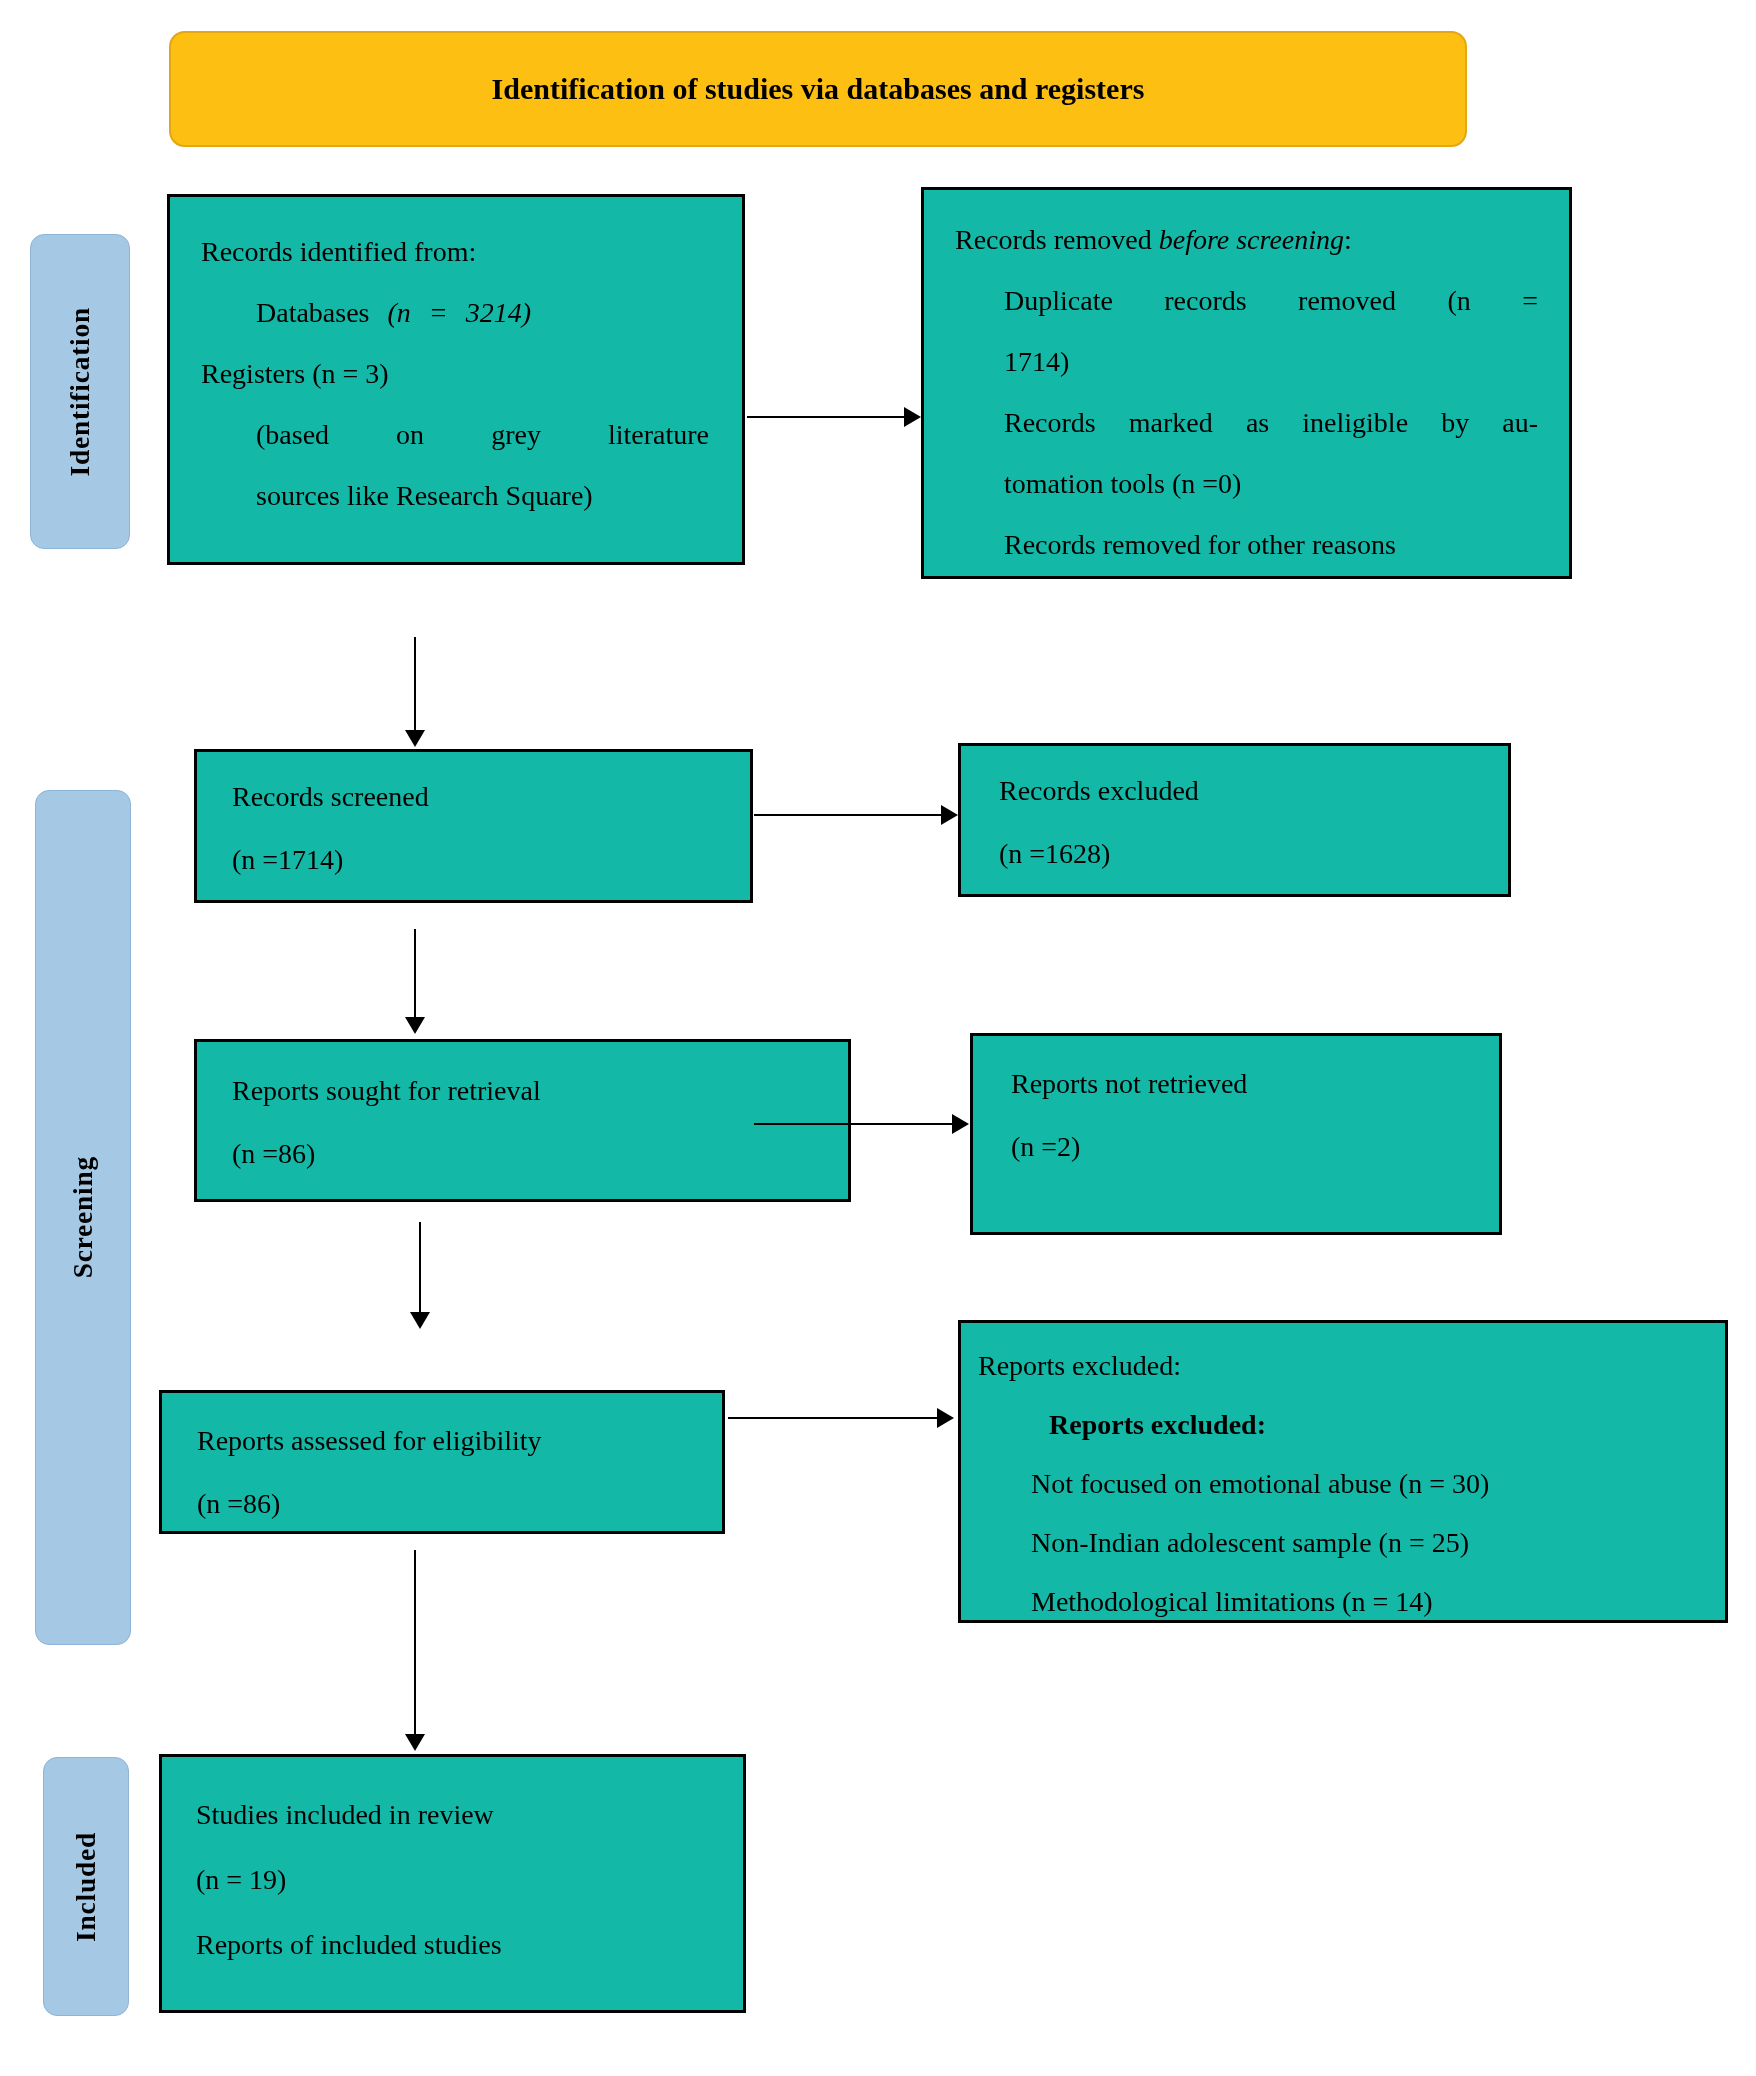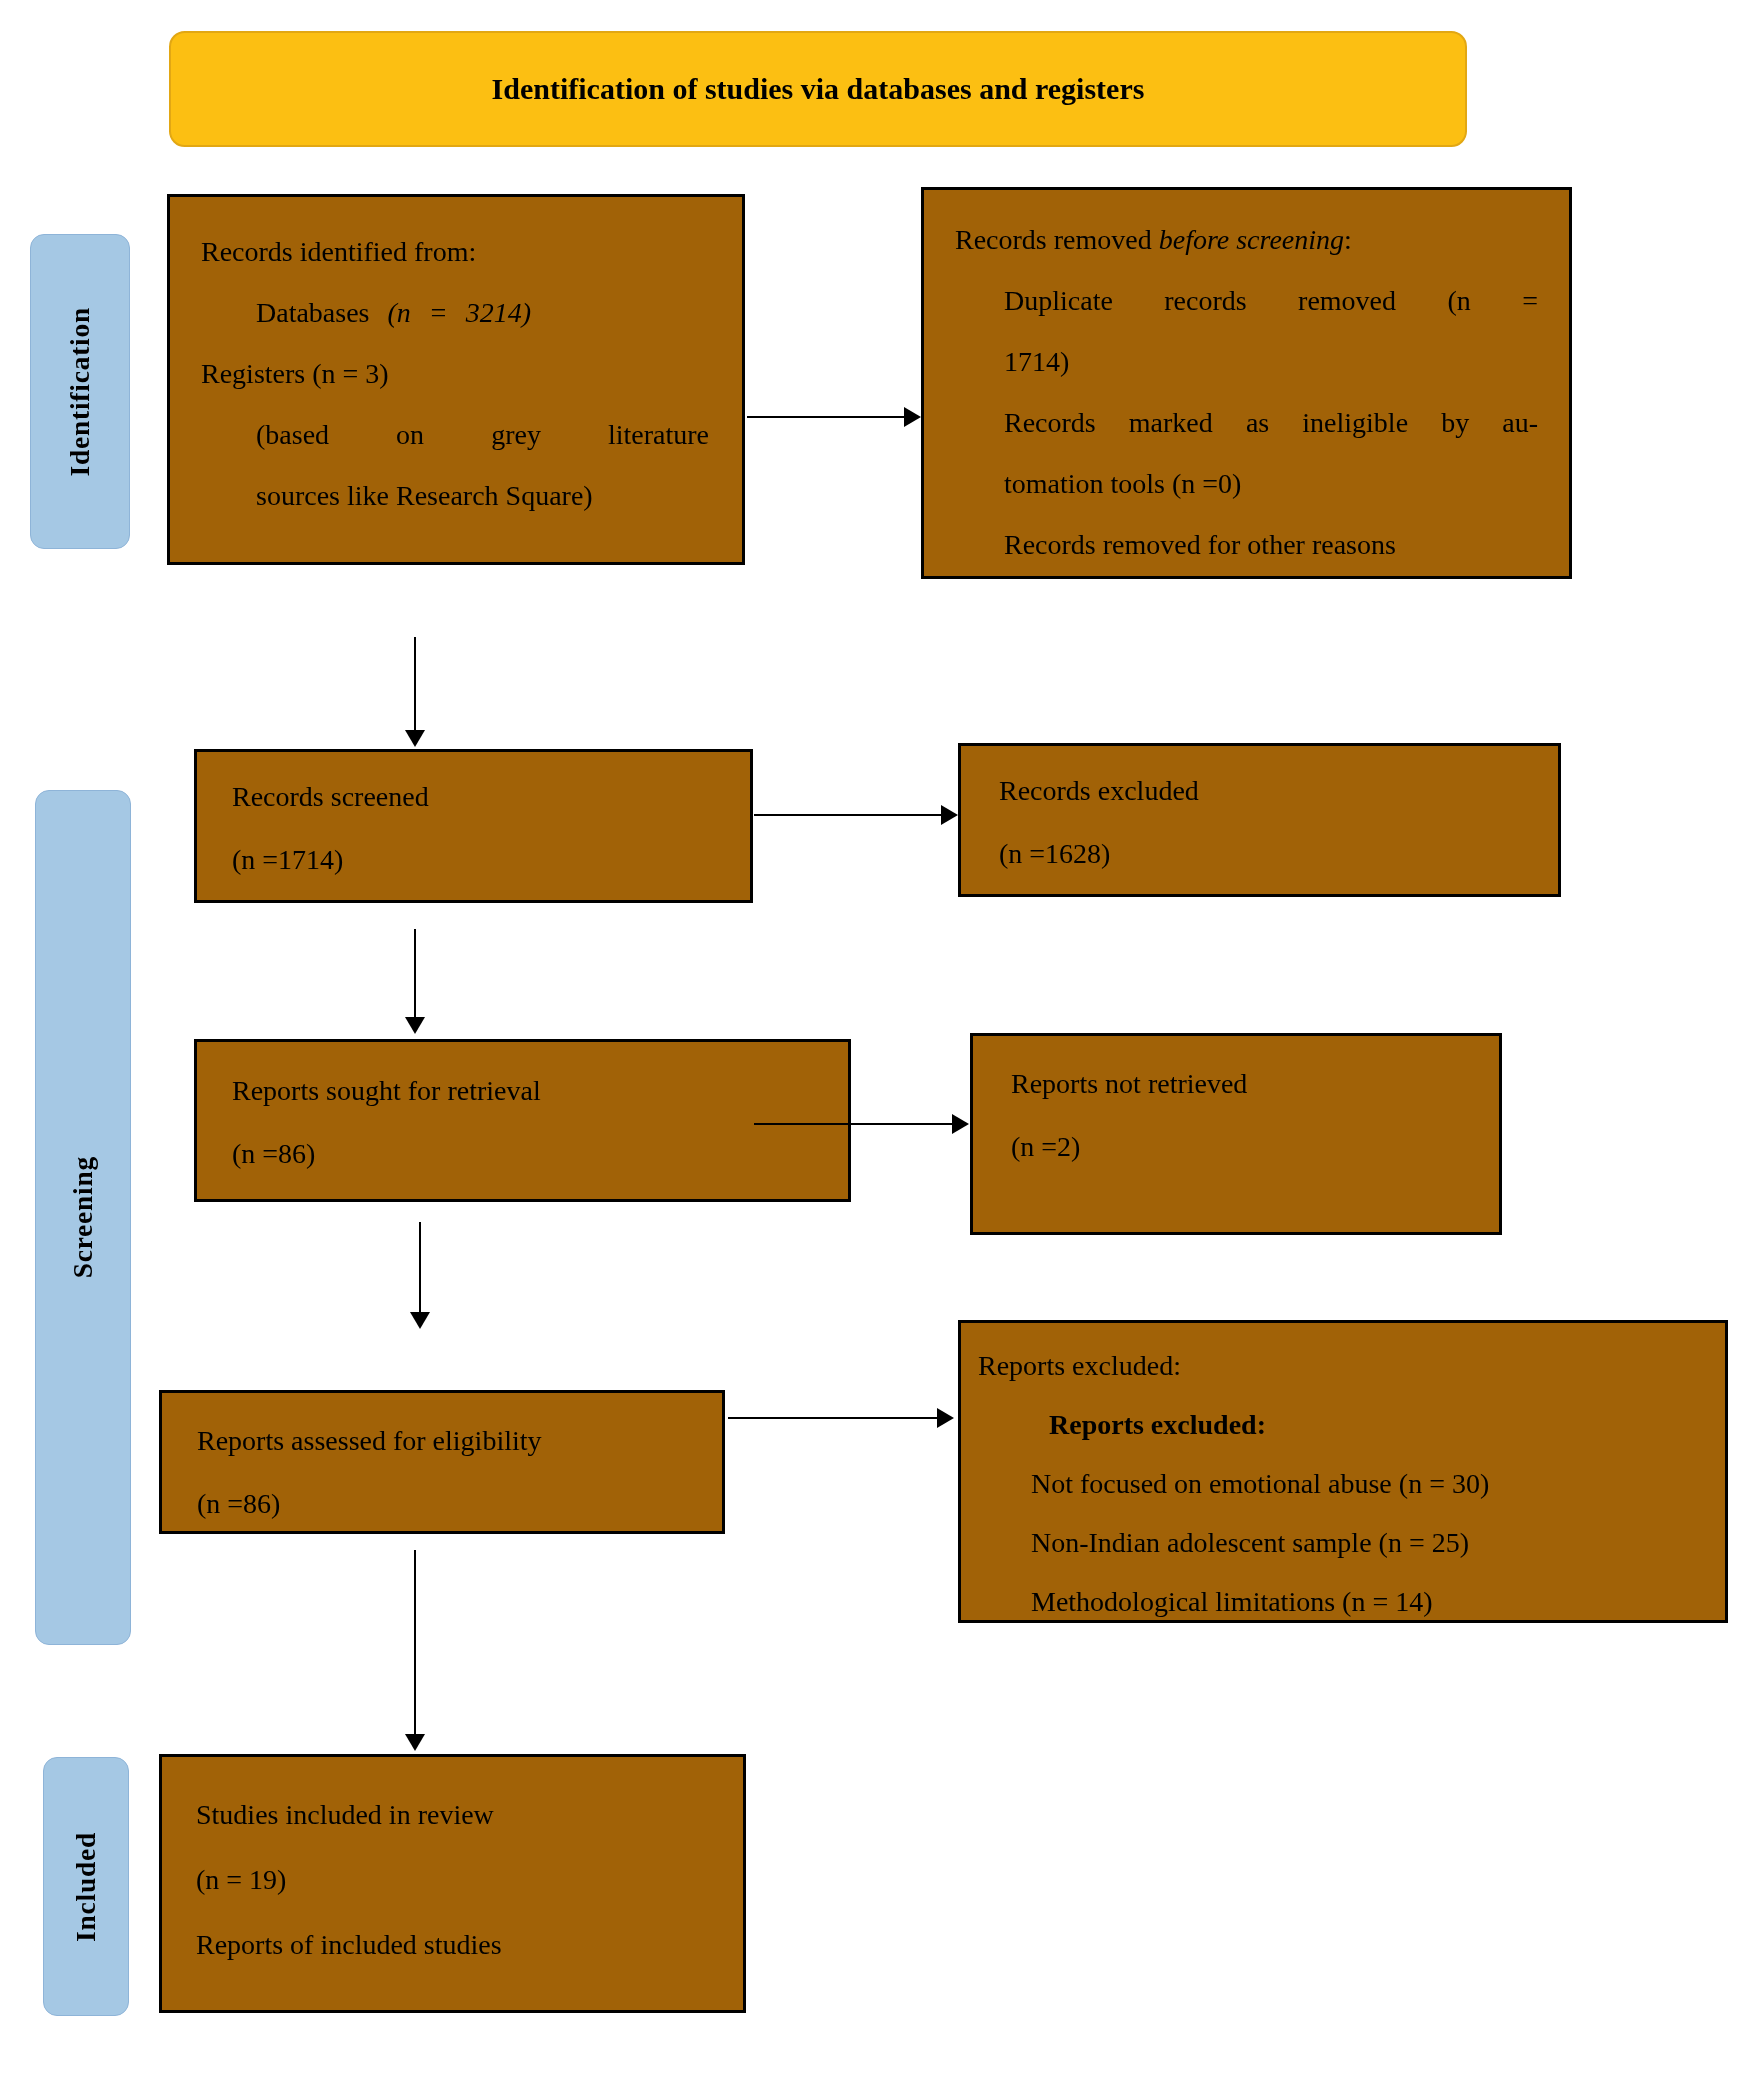--- a/index.html
+++ b/index.html
@@ -37,21 +37,21 @@
     writing-mode: vertical-rl;
     transform: rotate(180deg);
     font-weight: bold;
     font-size: 27.4px;
     letter-spacing: 0.8px;
   }
 
   
   .fbox {
     position: absolute;
-    background: #a16207;
+    background: #14b8a6;
     border: 3.1px solid var(--box-border, #000000);
     box-sizing: border-box;
     font-size: 28px;
     line-height: 61px;
   }
   .lh80 { line-height: 63px; }
   .lh75 { line-height: 59px; }
   .ind  { margin-left: 55px; }
   .ind2 { margin-left: 49px; }
   .indA { margin-left: 71px; }
@@ -110,21 +110,21 @@
     <div class="ind2 just">Records marked as ineligible by au-</div>
     <div class="ind2">tomation tools (n =0)</div>
     <div class="ind2">Records removed for other reasons</div>
   </div>
 
   <div class="fbox lh80" style="left:194px; top:749px; width:559px; height:154px; padding:12.5px 23.5px 0 35px;">
     <div>Records screened</div>
     <div>(n =1714)</div>
   </div>
 
-  <div class="fbox lh80" style="left:958px; top:743px; width:603px; height:154px; padding:12.5px 23.5px 0 38px;">
+  <div class="fbox lh80" style="left:958px; top:743px; width:553px; height:154px; padding:12.5px 23.5px 0 38px;">
     <div>Records excluded</div>
     <div>(n =1628)</div>
   </div>
 
   <div class="fbox lh80" style="left:194px; top:1039px; width:657px; height:163px; padding:17px 23.5px 0 35px;">
     <div>Reports sought for retrieval</div>
     <div>(n =86)</div>
   </div>
 
   <div class="fbox lh80" style="left:970px; top:1033px; width:532px; height:202px; padding:15.7px 23.5px 0 38px;">

